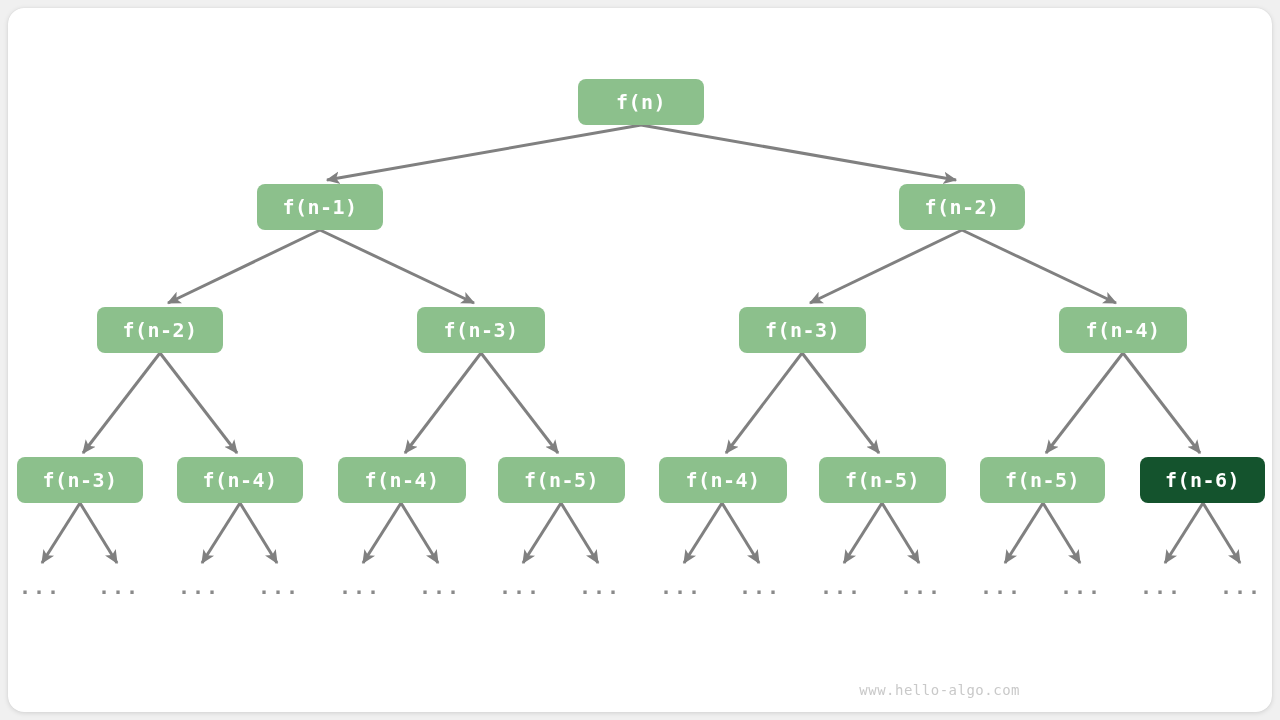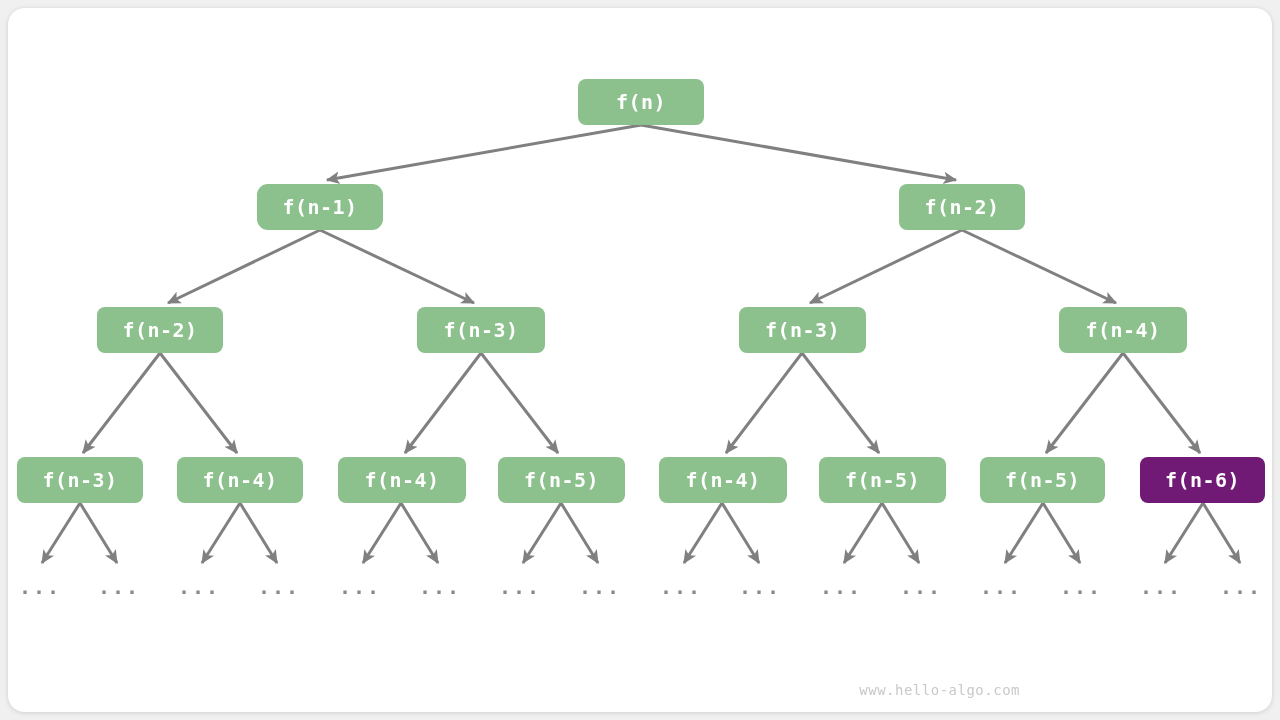--- a/index.html
+++ b/index.html
@@ -117,34 +117,34 @@
           <line x1="882" y1="503" x2="919" y2="563" stroke="#808080" stroke-width="3" stroke-linecap="butt" marker-end="url(#arrowhead)"></line>
           <line x1="1043" y1="503" x2="1005" y2="563" stroke="#808080" stroke-width="3" stroke-linecap="butt" marker-end="url(#arrowhead)"></line>
           <line x1="1043" y1="503" x2="1080" y2="563" stroke="#808080" stroke-width="3" stroke-linecap="butt" marker-end="url(#arrowhead)"></line>
           <line x1="1203" y1="503" x2="1165" y2="563" stroke="#808080" stroke-width="3" stroke-linecap="butt" marker-end="url(#arrowhead)"></line>
           <line x1="1203" y1="503" x2="1240" y2="563" stroke="#808080" stroke-width="3" stroke-linecap="butt" marker-end="url(#arrowhead)"></line>
         </g>
     </svg>
 
     <div id="node-layer">
         <div class="node" style="left: 578px; top: 79px; width: 126px; background: rgb(140, 192, 140); color: rgb(255, 255, 255);">f(n)</div>
-        <div class="node" style="left: 257px; top: 184px; width: 126px; background: rgb(140, 192, 140); color: rgb(255, 255, 255); border-radius: 11px;">f(n-1)</div>
+        <div class="node" style="left: 257px; top: 184px; width: 126px; background: rgb(140, 192, 140); color: rgb(255, 255, 255);">f(n-1)</div>
         <div class="node" style="left: 899px; top: 184px; width: 126px; background: rgb(140, 192, 140); color: rgb(255, 255, 255);">f(n-2)</div>
         <div class="node" style="left: 97px; top: 307px; width: 126px; background: rgb(140, 192, 140); color: rgb(255, 255, 255);">f(n-2)</div>
         <div class="node" style="left: 417px; top: 307px; width: 128px; background: rgb(140, 192, 140); color: rgb(255, 255, 255);">f(n-3)</div>
         <div class="node" style="left: 739px; top: 307px; width: 127px; background: rgb(140, 192, 140); color: rgb(255, 255, 255);">f(n-3)</div>
         <div class="node" style="left: 1059px; top: 307px; width: 128px; background: rgb(140, 192, 140); color: rgb(255, 255, 255);">f(n-4)</div>
         <div class="node" style="left: 17px; top: 457px; width: 126px; background: rgb(140, 192, 140); color: rgb(255, 255, 255);">f(n-3)</div>
         <div class="node" style="left: 177px; top: 457px; width: 126px; background: rgb(140, 192, 140); color: rgb(255, 255, 255);">f(n-4)</div>
         <div class="node" style="left: 338px; top: 457px; width: 128px; background: rgb(140, 192, 140); color: rgb(255, 255, 255);">f(n-4)</div>
         <div class="node" style="left: 498px; top: 457px; width: 127px; background: rgb(140, 192, 140); color: rgb(255, 255, 255);">f(n-5)</div>
         <div class="node" style="left: 659px; top: 457px; width: 128px; background: rgb(140, 192, 140); color: rgb(255, 255, 255);">f(n-4)</div>
         <div class="node" style="left: 819px; top: 457px; width: 127px; background: rgb(140, 192, 140); color: rgb(255, 255, 255);">f(n-5)</div>
         <div class="node" style="left: 980px; top: 457px; width: 125px; background: rgb(140, 192, 140); color: rgb(255, 255, 255);">f(n-5)</div>
-        <div class="node" style="left: 1140px; top: 457px; width: 125px; background: #701a75; color: rgb(255, 255, 255);">f(n-6)</div>
+        <div class="node" style="left: 1140px; top: 457px; width: 125px; background: #14532d; color: rgb(255, 255, 255);">f(n-6)</div>
       </div>
     <div id="ellipsis-layer">
         <div class="dots" style="left: 40px; top: 587px; color: rgb(138, 138, 138);">...</div>
         <div class="dots" style="left: 119px; top: 587px; color: rgb(138, 138, 138);">...</div>
         <div class="dots" style="left: 199px; top: 587px; color: rgb(138, 138, 138);">...</div>
         <div class="dots" style="left: 279px; top: 587px; color: rgb(138, 138, 138);">...</div>
         <div class="dots" style="left: 360px; top: 587px; color: rgb(138, 138, 138);">...</div>
         <div class="dots" style="left: 440px; top: 587px; color: rgb(138, 138, 138);">...</div>
         <div class="dots" style="left: 520px; top: 587px; color: rgb(138, 138, 138);">...</div>
         <div class="dots" style="left: 600px; top: 587px; color: rgb(138, 138, 138);">...</div>

